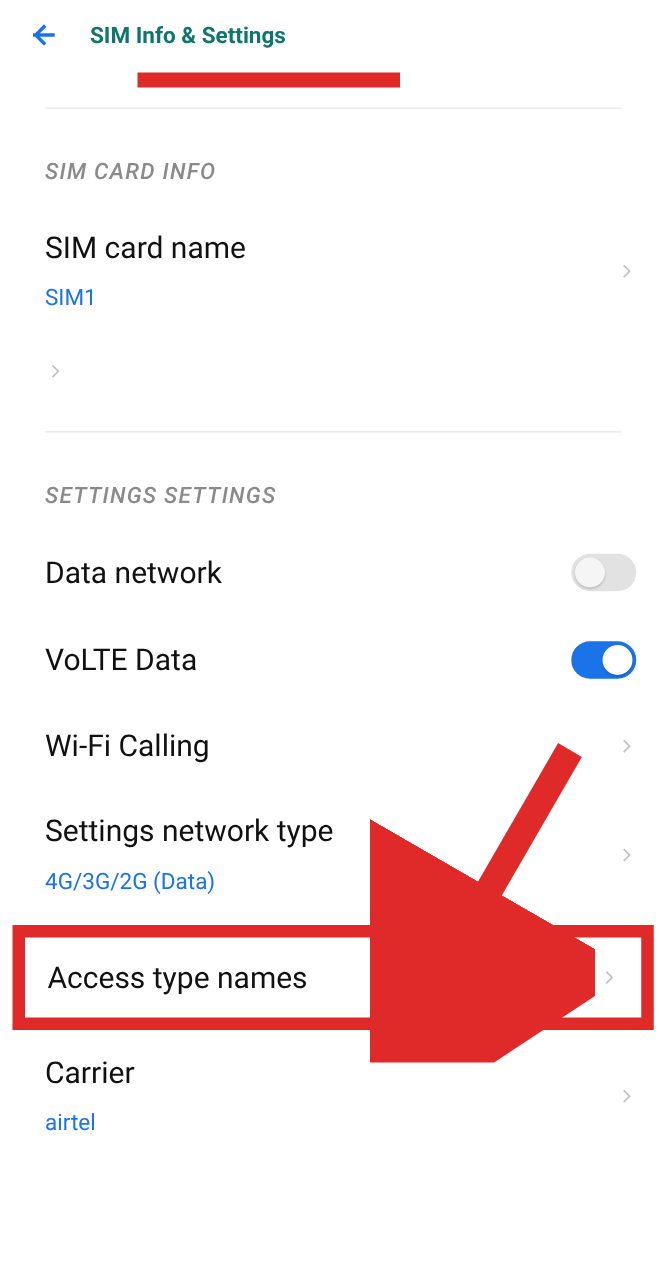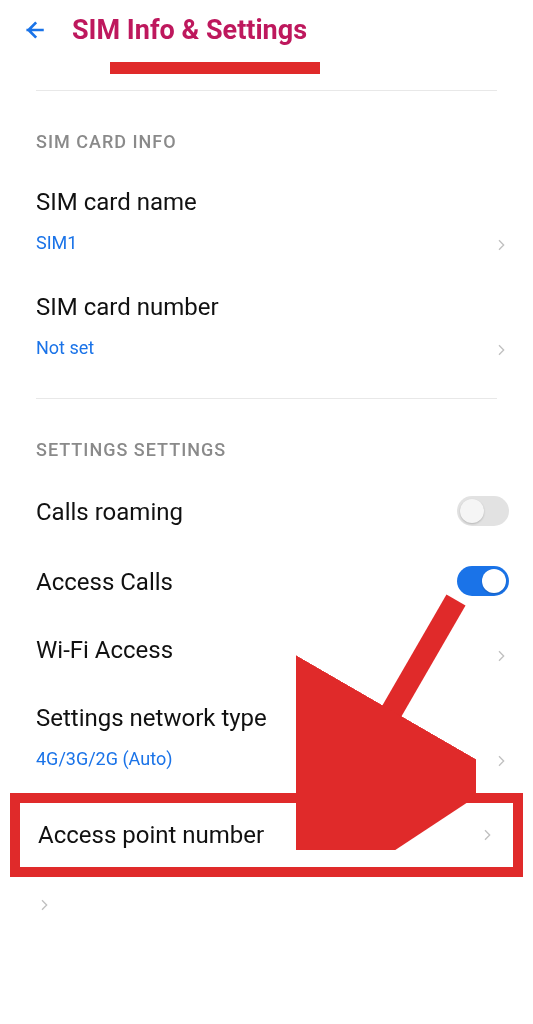--- a/index.html
+++ b/index.html
@@ -20,47 +20,48 @@
   .back-icon {
     width: 28px;
     height: 28px;
     display: flex;
     align-items: center;
     justify-content: center;
     cursor: pointer;
   }
   .back-icon svg { stroke: #1a73e8; stroke-width: 2.5; fill: none; }
   .page-title {
-    font-size: 27px;
+    font-size: 18px;
     font-weight: 700;
-    color: #be185d;
+    color: #0f766e;
   }
   .redaction {
     margin-left: 110px;
     margin-top: 2px;
     width: 210px;
     height: 12px;
     background: #e02a2a;
   }
   .divider {
     height: 1px;
     background: #e8e8e8;
     margin: 16px 36px 0 36px;
   }
   .section-header {
     font-size: 18px;
     font-weight: 500;
     color: #8a8a8a;
     letter-spacing: 1px;
     padding: 40px 36px 20px 36px;
+    font-style: italic;
   }
   .row {
     padding: 16px 24px 16px 36px;
     display: flex;
-    align-items: flex-end;
+    align-items: center;
     justify-content: space-between;
     position: relative;
   }
   .row-text { flex: 1; }
   .row-label {
     font-size: 24px;
     color: #111;
     font-weight: 400;
   }
   .row-sub {
@@ -140,92 +141,92 @@
   <div class="chevron">
     <svg viewBox="0 0 24 24" width="16" height="16">
         <path d="M9 5l7 7-7 7"></path>
       </svg>
   </div>
 </div>
 
 <div class="gap-small"></div>
 
 <div class="row">
-  <div class="row-text">
-    <div class="row-label">SIM card number</div>
-    <div class="row-sub">Not set</div>
-  </div>
   <div class="chevron">
     <svg viewBox="0 0 24 24" width="16" height="16">
         <path d="M9 5l7 7-7 7"></path>
       </svg>
   </div>
 </div>
 
 <div class="divider" style="margin-top:24px"></div>
 
 <div class="section-header">SETTINGS SETTINGS</div>
 
 <div class="row">
   <div class="row-text">
-    <div class="row-label">Calls roaming</div>
+    <div class="row-label">Data network</div>
   </div>
   <div class="toggle off">
       <div class="knob"></div>
     </div>
 </div>
 
 <div class="gap-small"></div>
 
 <div class="row">
   <div class="row-text">
-    <div class="row-label">Access Calls</div>
+    <div class="row-label">VoLTE Data</div>
   </div>
   <div class="toggle on">
       <div class="knob"></div>
     </div>
 </div>
 
 <div class="gap-small"></div>
 
 <div class="row">
   <div class="row-text">
-    <div class="row-label">Wi-Fi Access</div>
+    <div class="row-label">Wi-Fi Calling</div>
   </div>
   <div class="chevron">
     <svg viewBox="0 0 24 24" width="16" height="16">
         <path d="M9 5l7 7-7 7"></path>
       </svg>
   </div>
 </div>
 
 <div class="gap-small"></div>
 
 <div class="row">
   <div class="row-text">
     <div class="row-label">Settings network type</div>
-    <div class="row-sub">4G/3G/2G (Auto)</div>
+    <div class="row-sub">4G/3G/2G (Data)</div>
   </div>
   <div class="chevron">
     <svg viewBox="0 0 24 24" width="16" height="16">
         <path d="M9 5l7 7-7 7"></path>
       </svg>
   </div>
 </div>
 
 <div class="highlight-box">
-  <div class="row-label">Access point number</div>
+  <div class="row-label">Access type names</div>
   <div class="chevron">
     <svg viewBox="0 0 24 24" width="16" height="16">
         <path d="M9 5l7 7-7 7"></path>
       </svg>
   </div>
 </div>
 
 <div class="row" style="padding-top:20px">
+  <div class="row-text">
+    <div class="row-label">Carrier</div>
+    <div class="row-sub">airtel</div>
+  </div>
   <div class="chevron">
     <svg viewBox="0 0 24 24" width="16" height="16">
         <path d="M9 5l7 7-7 7"></path>
       </svg>
   </div>
 </div>
 
 <svg class="annotation-arrow" viewBox="0 0 180 260">
   <defs>
     <marker id="ah" markerWidth="12" markerHeight="12" refX="6" refY="6" orient="auto">

